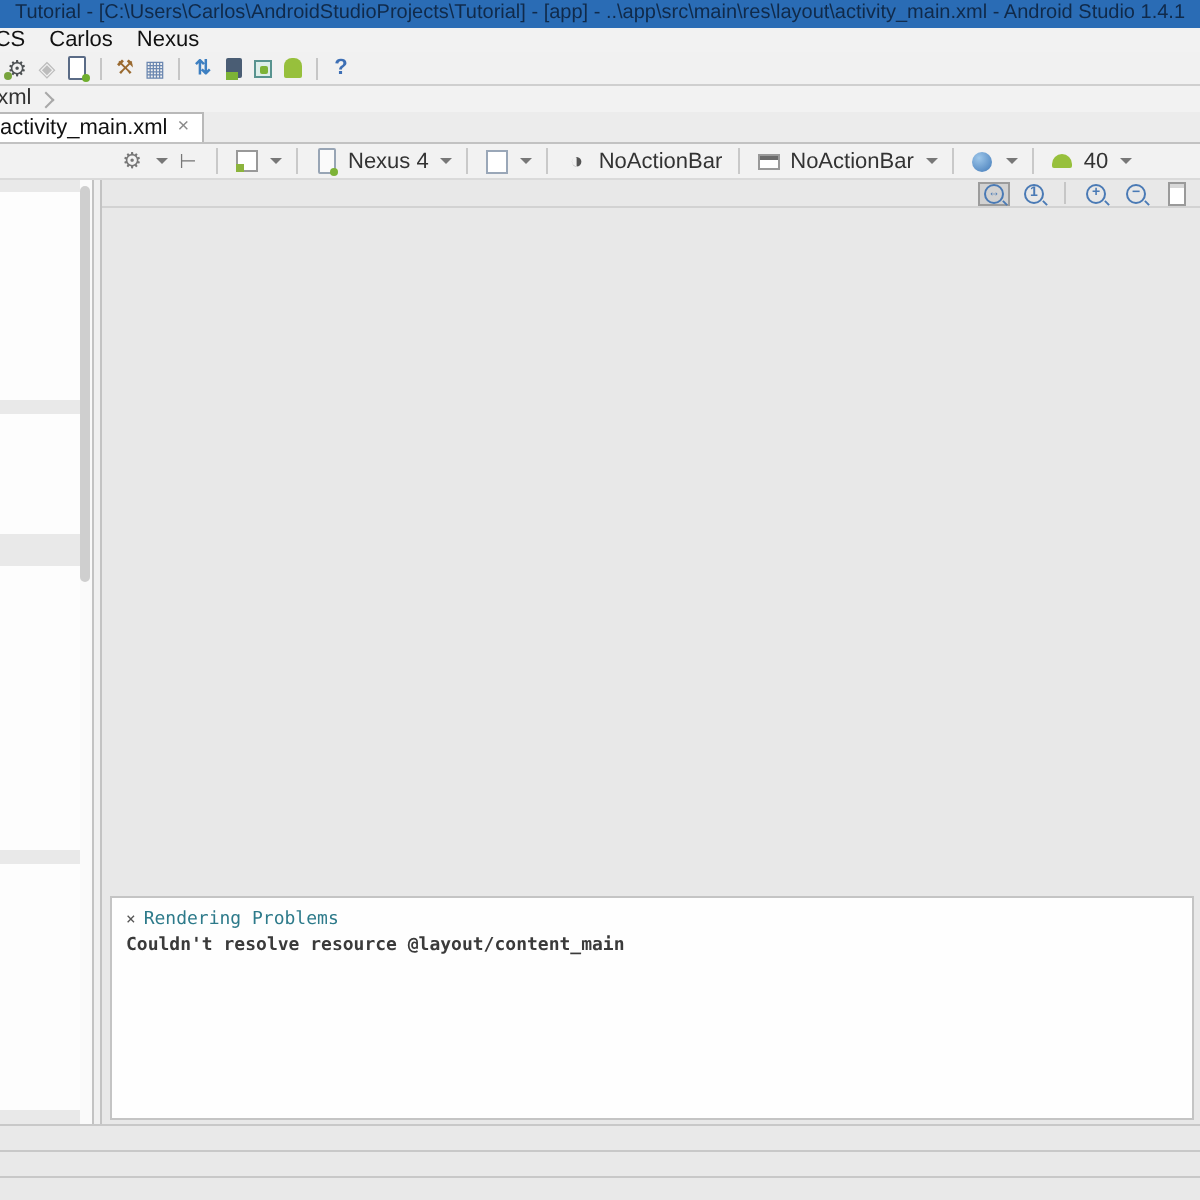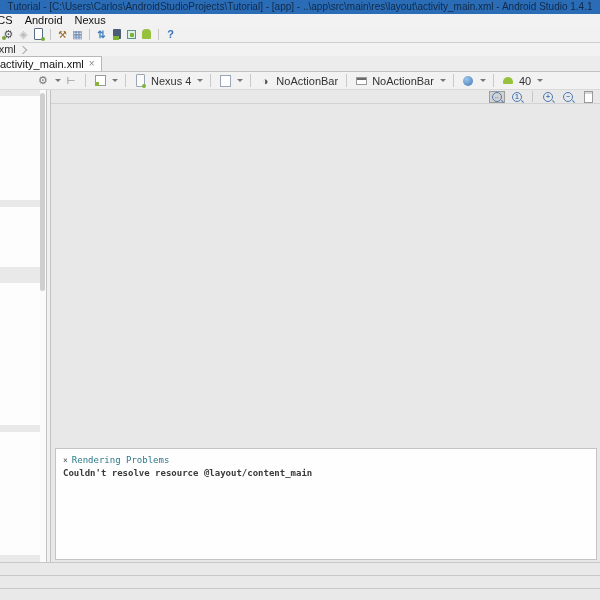--- a/index.html
+++ b/index.html
@@ -45,21 +45,21 @@
 
   
   .tabrow{height:16px;background:#ececec;border-bottom:1px solid #c2c2c2;display:flex;
           align-items:flex-end;box-sizing:border-box;overflow:hidden;}
   .tab{margin-left:-7px;display:flex;align-items:center;background:#fff;border:1px solid #b9b9b9;
        border-bottom:none;height:15px;padding:0 6px;font-size:11px;color:#111;box-sizing:border-box;white-space:nowrap;}
   .tab-close{margin-left:5px;color:#8a8a8a;font-size:10px;line-height:10px;}
 
   
   .designbar{height:18px;background:#f2f2f2;border-bottom:1px solid #dadada;display:flex;
-             align-items:center;box-sizing:border-box;padding-left:36px;font-size:11px;color:#333;gap:3px;}
+             align-items:center;box-sizing:border-box;padding-left:59px;font-size:11px;color:#333;gap:3px;}
   .dlabel{margin:0 1px;white-space:nowrap;}
   .caret{width:0;height:0;border-left:3px solid transparent;border-right:3px solid transparent;
          border-top:3px solid #777;margin-left:2px;flex:0 0 auto;}
   .dsep{width:1px;height:13px;background:#c9c9c9;margin:0 4px;}
   .dico{display:flex;align-items:center;justify-content:center;width:14px;height:14px;font-size:11px;position:relative;flex:0 0 auto;}
   .ic-gear::before{content:"⚙";color:#777;}
   .ic-pin::before{content:"⊢";color:#777;font-size:10px;}
   .ic-config::before{content:"";display:block;width:9px;height:9px;border:1px solid #999;background:#fff;}
   .ic-config::after{content:"";position:absolute;left:2px;bottom:2px;width:4px;height:4px;background:#8cb43d;}
   .ic-phone::before{content:"";display:block;width:7px;height:11px;border:1px solid #98a5b5;background:#fafafa;border-radius:1px;}
@@ -111,21 +111,21 @@
 <body>
 
 <div class="win">
 
   <div class="titlebar">
     <span>Tutorial - [C:\Users\Carlos\AndroidStudioProjects\Tutorial] - [app] - ..\app\src\main\res\layout\activity_main.xml - Android Studio 1.4.1</span>
   </div>
 
   <div class="menubar">
     <span class="mi clip">VCS</span>
-    <span class="mi">Android</span>
+    <span class="mi">Carlos</span>
     <span class="mi">Nexus</span>
   </div>
 
   <div class="toolbar">
     <span class="tico ic-make"></span>
     <span class="tico ic-runcfg"></span>
     <span class="tico ic-run"></span>
     <span class="tsep"></span>
     <span class="tico ic-wrench"></span>
     <span class="tico ic-struct"></span>

